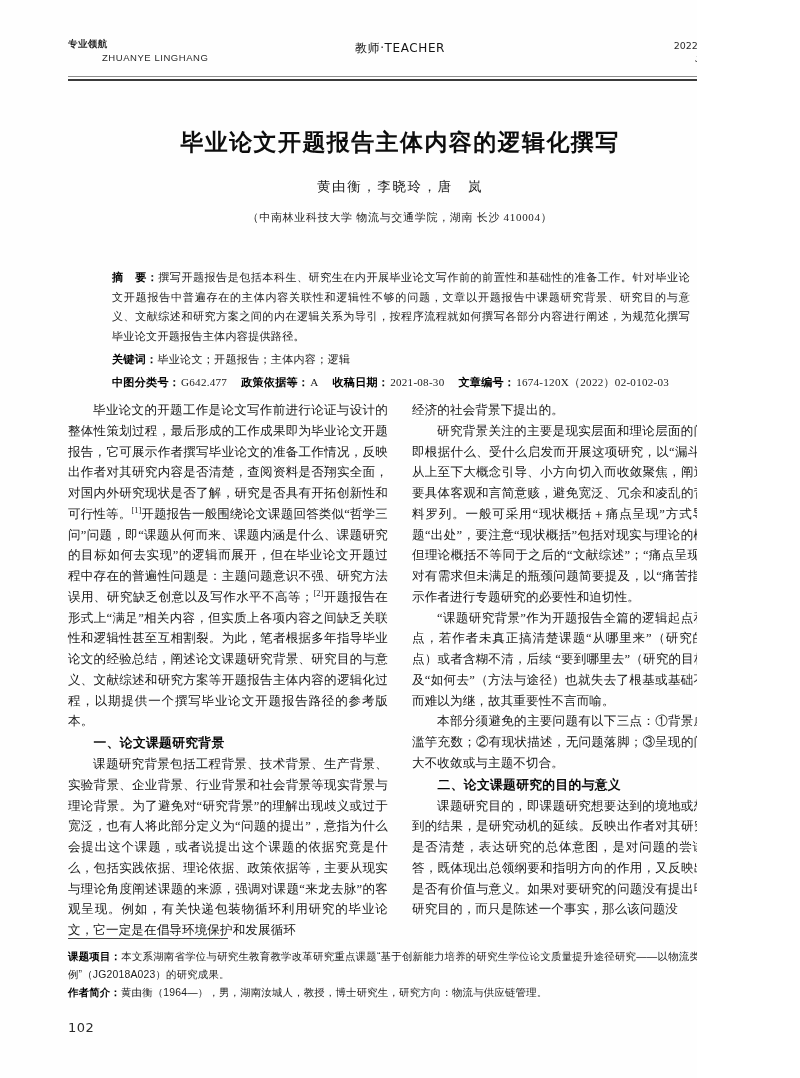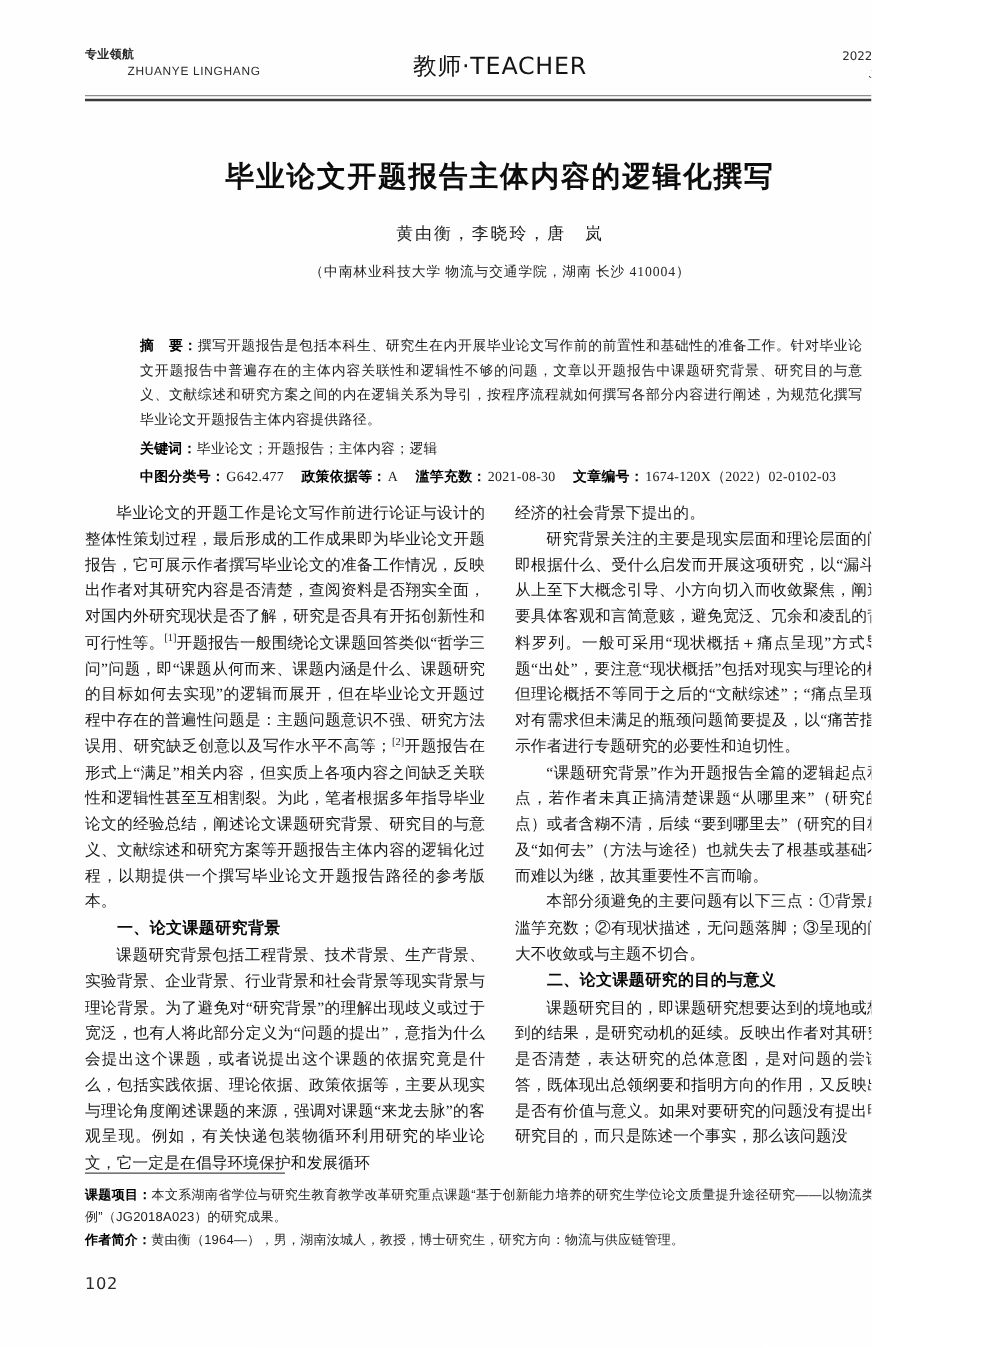--- a/index.html
+++ b/index.html
@@ -51,21 +51,21 @@
     margin-top: 1px;
     margin-left: 34px;
   }
   .masthead-title {
     position: absolute;
     left: 0;
     right: 0;
     top: 2px;
     text-align: center;
     font-family: "DejaVu Sans", "Liberation Sans", sans-serif;
-    font-size: 19px;
+    font-size: 12px;
     font-weight: 500;
     letter-spacing: 0.6px;
     color: #141414;
   }
   .masthead-date {
     position: absolute;
     right: 0;
     top: 1px;
     text-align: right;
     line-height: 1.42;
@@ -268,21 +268,21 @@
 
   <div class="title-block">
     <div class="paper-title">毕业论文开题报告主体内容的逻辑化撰写</div>
     <div class="authors">黄由衡，李晓玲，唐　岚</div>
     <div class="affiliation">（中南林业科技大学 物流与交通学院，湖南 长沙 410004）</div>
   </div>
 
   <div class="meta-block">
     <p class="abstract-para"><span class="meta-label">摘　要：</span><span>撰写开题报告是包括本科生、研究生在内开展毕业论文写作前的前置性和基础性的准备工作。针对毕业论文开题报告中普遍存在的主体内容关联性和逻辑性不够的问题，文章以开题报告中课题研究背景、研究目的与意义、文献综述和研究方案之间的内在逻辑关系为导引，按程序流程就如何撰写各部分内容进行阐述，为规范化撰写毕业论文开题报告主体内容提供路径。</span></p>
     <p class="kw-line"><span class="meta-label">关键词：</span><span>毕业论文；开题报告；主体内容；逻辑</span></p>
-    <p class="clc-line"><span class="clc-seg"><span class="meta-label">中图分类号：</span><span>G642.477</span></span><span class="clc-seg"><span class="meta-label">政策依据等：</span><span>A</span></span><span class="clc-seg"><span class="meta-label">滥竽充数：</span><span>2021-08-30</span></span><span class="clc-seg"><span class="meta-label">文章编号：</span><span>1674-120X（2022）02-0102-03</span></span></p>
+    <p class="clc-line"><span class="clc-seg"><span class="meta-label">中图分类号：</span><span>G642.477</span></span><span class="clc-seg"><span class="meta-label">政策依据等：</span><span>A</span></span><span class="clc-seg"><span class="meta-label">收稿日期：</span><span>2021-08-30</span></span><span class="clc-seg"><span class="meta-label">文章编号：</span><span>1674-120X（2022）02-0102-03</span></span></p>
   </div>
 
   <div class="body-cols">
 
     <div class="col">
       <p><span>毕业论文的开题工作是论文写作前进行论证与设计的整体性策划过程，最后形成的工作成果即为毕业论文开题报告，它可展示作者撰写毕业论文的准备工作情况，反映出作者对其研究内容是否清楚，查阅资料是否翔实全面，对国内外研究现状是否了解，研究是否具有开拓创新性和可行性等。</span><sup class="ref">[1]</sup><span>开题报告一般围绕论文课题回答类似“哲学三问”问题，即“课题从何而来、课题内涵是什么、课题研究的目标如何去实现”的逻辑而展开，但在毕业论文开题过程中存在的普遍性问题是：主题问题意识不强、研究方法误用、研究缺乏创意以及写作水平不高等；</span><sup class="ref">[2]</sup><span>开题报告在形式上“满足”相关内容，但实质上各项内容之间缺乏关联性和逻辑性甚至互相割裂。为此，笔者根据多年指导毕业论文的经验总结，阐述论文课题研究背景、研究目的与意义、文献综述和研究方案等开题报告主体内容的逻辑化过程，以期提供一个撰写毕业论文开题报告路径的参考版本。</span></p>
       <p class="sec-head">一、论文课题研究背景</p>
       <p>课题研究背景包括工程背景、技术背景、生产背景、实验背景、企业背景、行业背景和社会背景等现实背景与理论背景。为了避免对“研究背景”的理解出现歧义或过于宽泛，也有人将此部分定义为“问题的提出”，意指为什么会提出这个课题，或者说提出这个课题的依据究竟是什么，包括实践依据、理论依据、政策依据等，主要从现实与理论角度阐述课题的来源，强调对课题“来龙去脉”的客观呈现。例如，有关快递包装物循环利用研究的毕业论文，它一定是在倡导环境保护和发展循环</p>
     </div>
 

